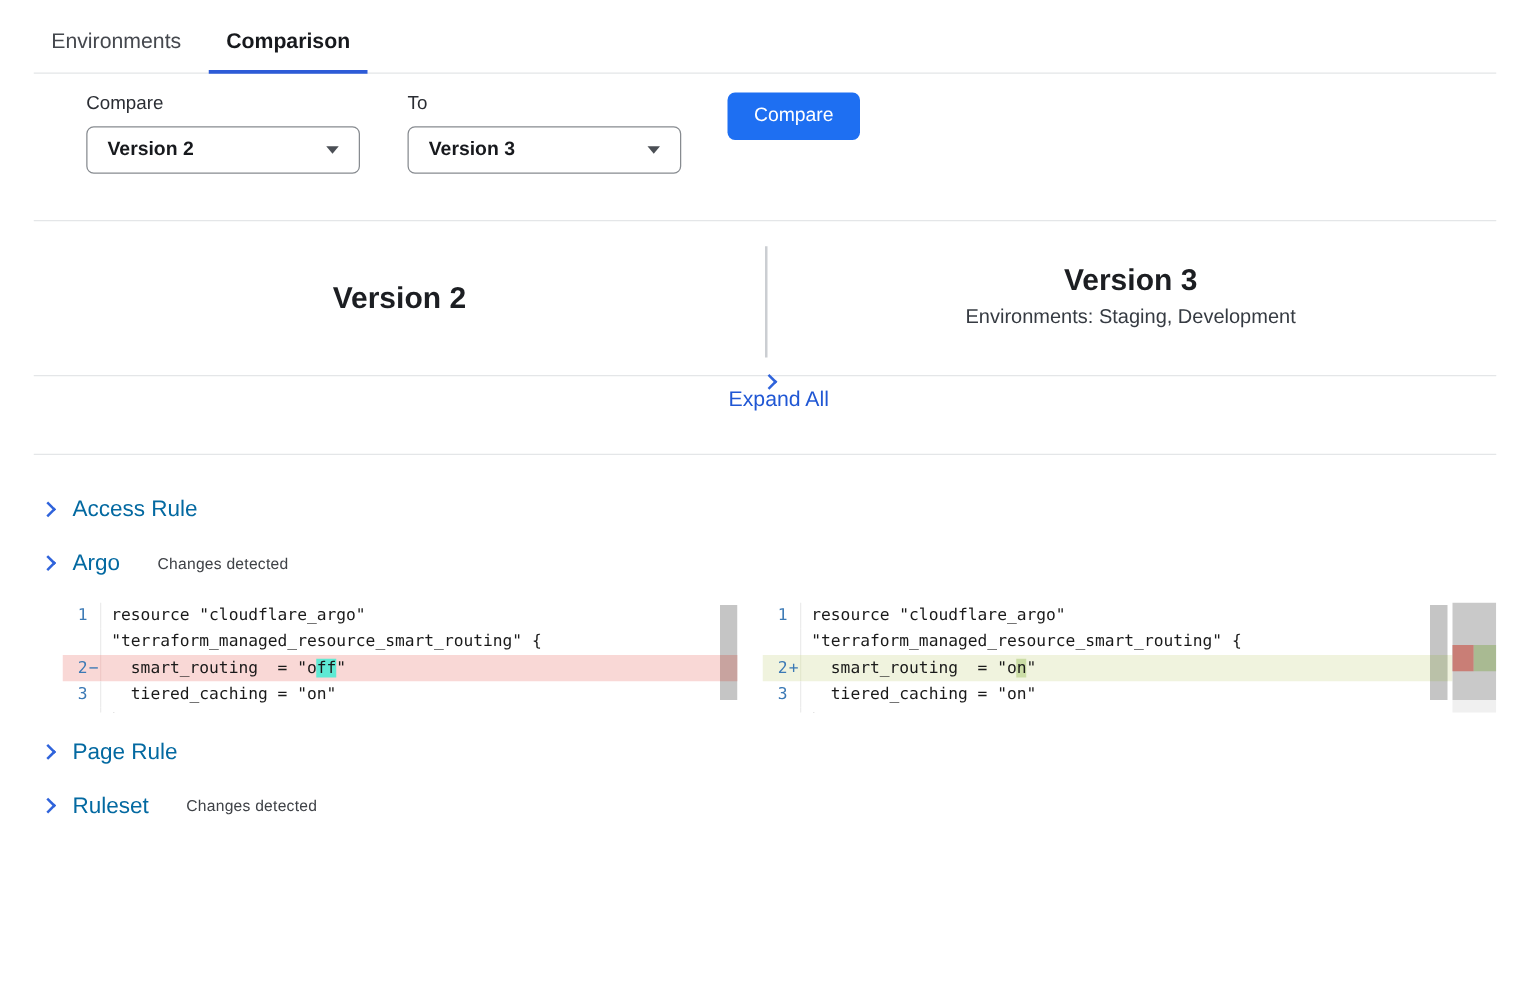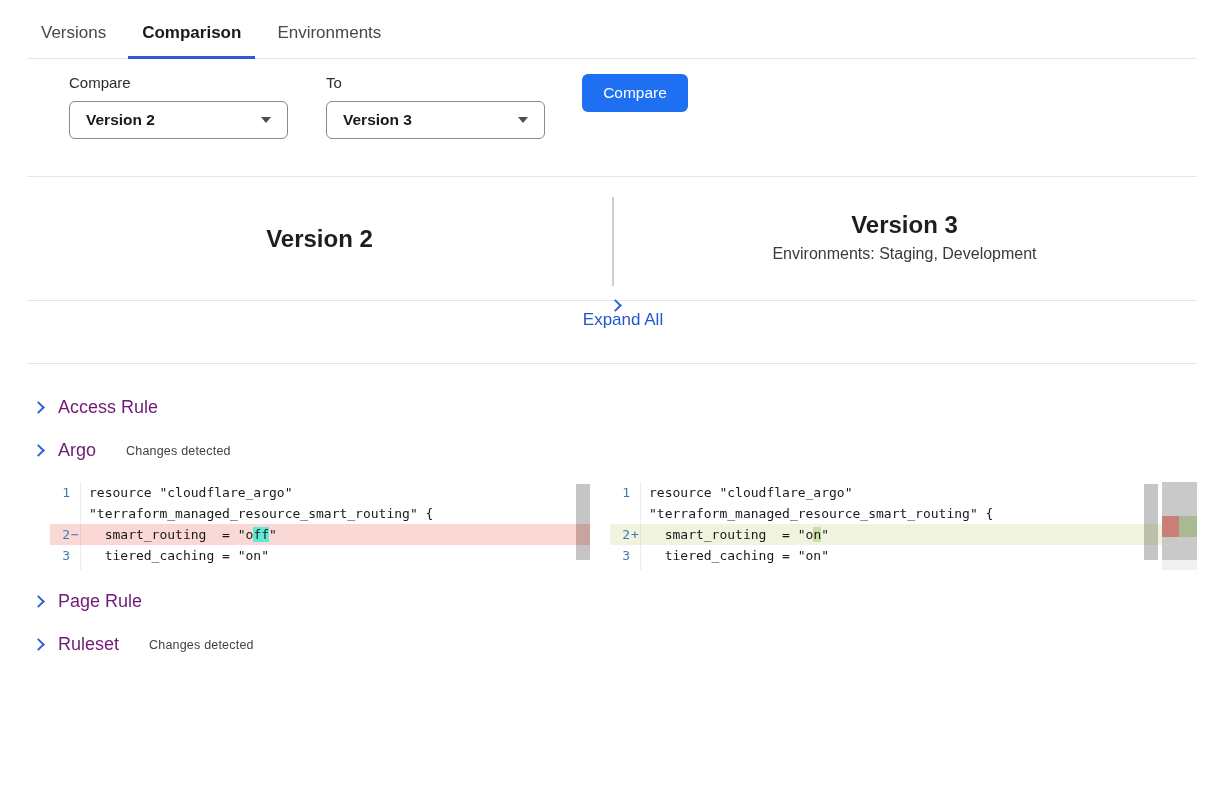--- a/index.html
+++ b/index.html
@@ -38,21 +38,21 @@
   
   .expand-row { height: 63px; border-bottom: 1px solid #e4e6e8; display: flex; align-items: center;
                 padding-left: 7px; cursor: pointer; flex-direction: column; }
   .chev { width: 9px; height: 9px; border-top: 2px solid #2f63db; border-right: 2px solid #2f63db;
           transform: rotate(45deg); flex: none; }
   .expand-label { margin-left: 15px; font-size: 17px; color: #2057d4; }
 
   
   .sections { margin-top: 22px; }
   .section-row { height: 43px; display: flex; align-items: center; padding-left: 7px; cursor: pointer; }
-  .section-label { margin-left: 15px; font-size: 18px; color: #701a75; }
+  .section-label { margin-left: 15px; font-size: 18px; color: #0369a1; }
   .section-badge { margin-left: 30px; font-size: 12.5px; color: #3f4247; letter-spacing: .2px; }
 
   
   .diff-wrap { margin: 10px 0 10px 23px; display: flex; height: 88px; overflow: hidden; }
   .editor { position: relative; overflow: hidden; height: 88px;
             font-family: "DejaVu Sans Mono", monospace; font-size: 13px; }
   .editor.left { width: 540px; }
   .editor.right { width: 587px; margin-left: 20px; }
   .code-region { width: 100%; }
   .editor.right .code-region { width: 552px; }
@@ -77,23 +77,22 @@
   .ruler-marks { position: absolute; top: 34px; left: 0; width: 100%; height: 21px; display: flex; }
   .rmark-red { width: 17px; height: 100%; background: #c97e76; }
   .rmark-green { width: 18px; height: 100%; background: #a9ba92; }
 </style>
 </head>
 <body>
 
 <div class="page">
 
   <nav class="tabs" id="tabs">
-      <div class="tab">Versions</div>
+      <div class="tab">Environments</div>
       <div class="tab active">Comparison</div>
-      <div class="tab">Environments</div>
     </nav>
 
   <div class="form">
     <div class="field">
       <span class="field-label">Compare</span>
       <div class="select">
         <span class="select-value">Version 2</span>
         <span class="caret"></span>
       </div>
     </div>

